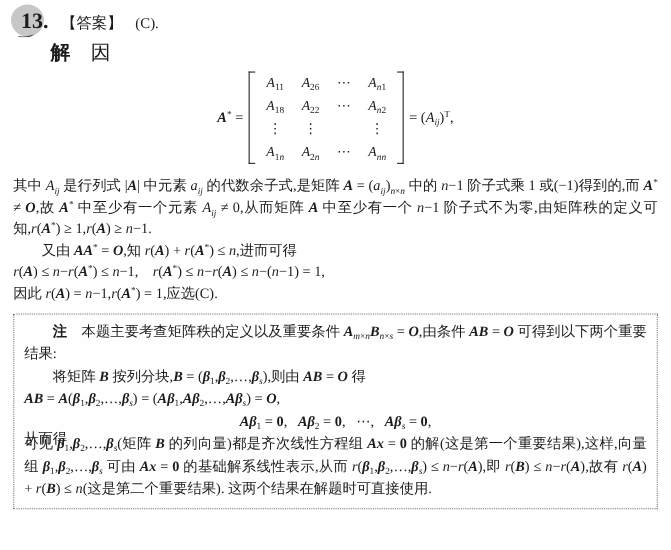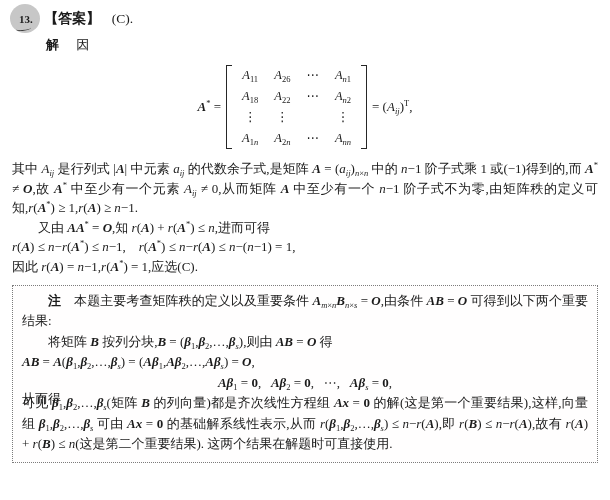--- a/index.html
+++ b/index.html
@@ -12,31 +12,31 @@
   .page { width: 586px; height: 492px; padding: 8px 12px 0 12px; position: relative; }
 
   
   .header-line { height: 24px; line-height: 22px; font-size: 14px; position: relative; }
   .badge { display: inline-block; position: relative; margin-left: 4px; padding: 0 3px; }
   .badge-circle {
     position: absolute; left: -6px; top: -4px; width: 30px; height: 29px;
     border-radius: 50%; background: #c7c7c7; z-index: 0;
   }
   .badge-num {
-    position: relative; z-index: 1; font-weight: bold; font-size: 11px; margin-top: 36px;
+    position: relative; z-index: 1; font-weight: bold; font-size: 20px; margin-top: 36px;
   }
   .badge-underline {
     position: absolute; z-index: 1; left: 0px; bottom: -1px; width: 15px; height: 4px;
     border-bottom: 1.6px solid #3a3a3a; border-radius: 0 0 60% 40%;
     transform: rotate(-3deg);
   }
-  .answer-label { font-weight: bold; margin-left: 5px; }
+  .answer-label { font-weight: normal; margin-left: 5px; }
   .answer-value { margin-left: 8px; font-size: 13.5px; }
 
-  .solve-line { margin-left: 34px; margin-top: 4px; height: 19px; font-size: 13px; }
+  .solve-line { margin-left: 34px; margin-top: 4px; height: 19px; font-size: 18px; }
   .solve-label { font-weight: bold; }
   .because-label { margin-left: 14px; }
 
   
   .matrix-display {
     margin: 5px 0 5px 0; height: 94px;
     display: flex; align-items: center; justify-content: center;
     font-size: 13px;
   }
   .mexpr { margin: 0 5px; white-space: nowrap; }

